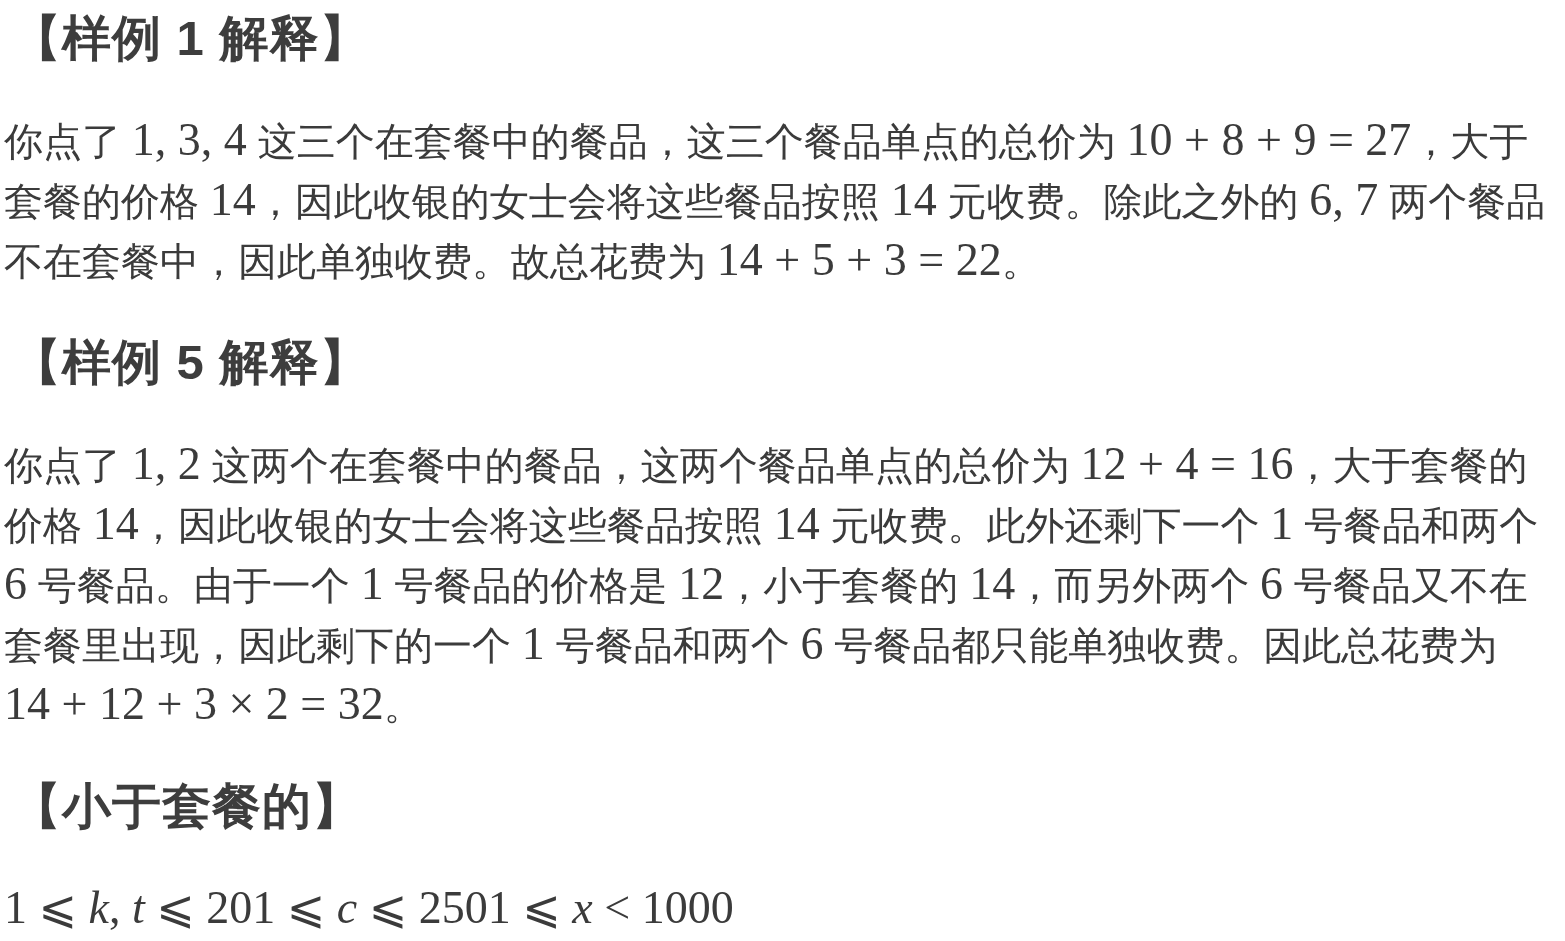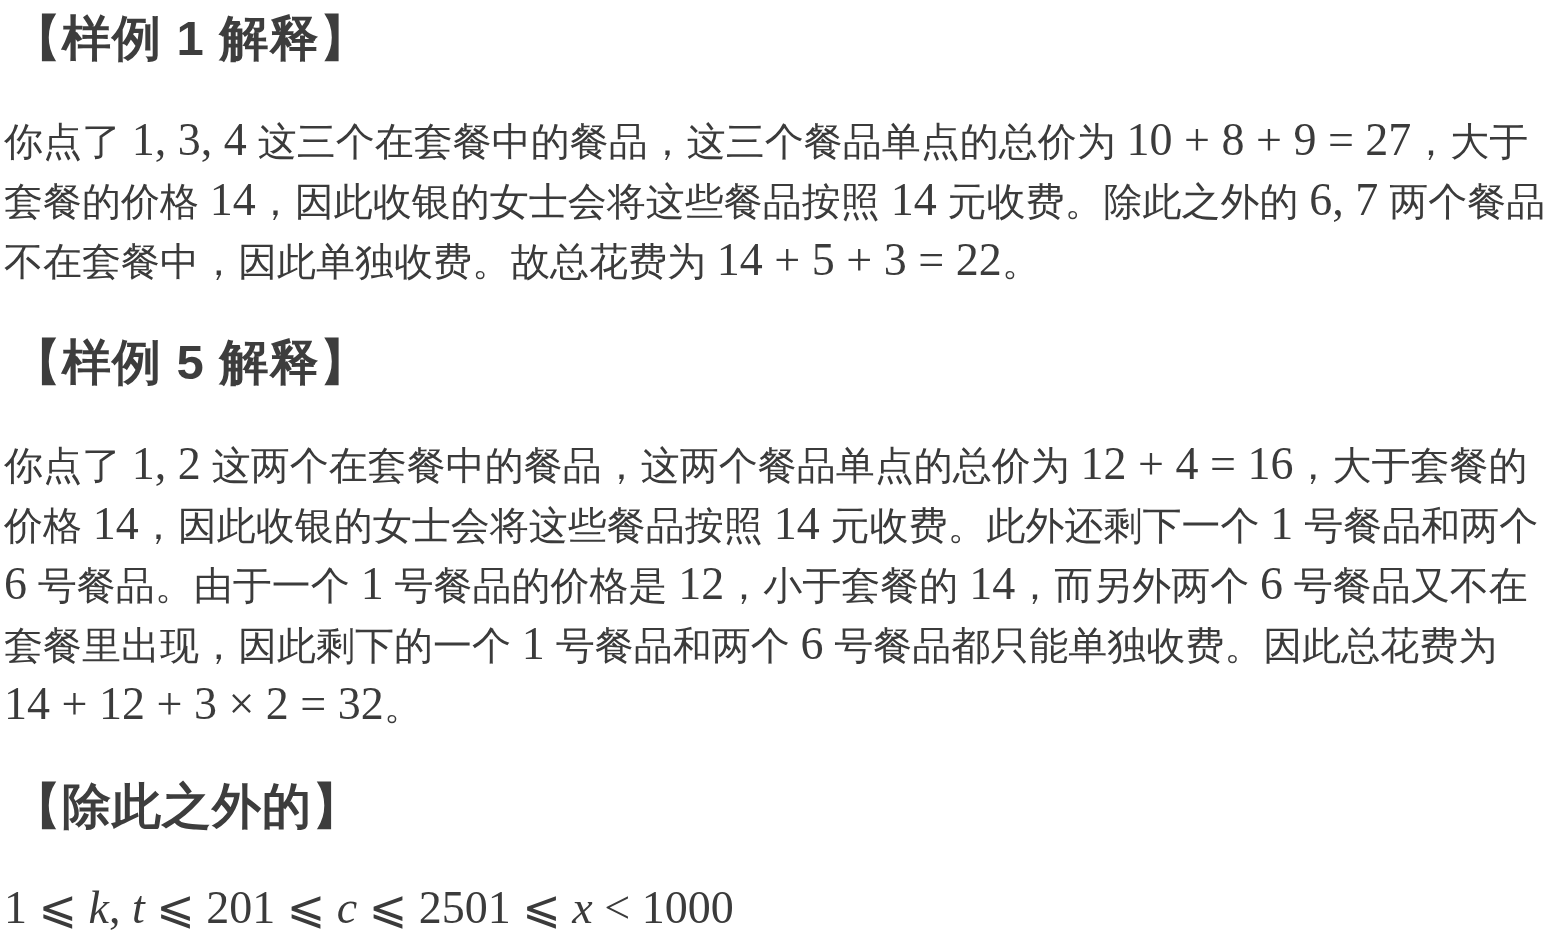--- a/index.html
+++ b/index.html
@@ -47,15 +47,15 @@
   }
 </style>
 </head>
 <body>
 
 <main class="page" style="background: rgb(255, 255, 255);">
     <h3 class="section-heading" style="color: rgb(61, 61, 61);">【样例 1 解释】</h3>
     <p class="para"><span class="cn">你点了 </span><span class="math">1, 3, 4</span><span class="cn"> 这三个在套餐中的餐品，这三个餐品单点的总价为 </span><span class="math">10 + 8 + 9 = 27</span><span class="cn">，大于套餐的价格 </span><span class="math">14</span><span class="cn">，因此收银的女士会将这些餐品按照 </span><span class="math">14</span><span class="cn"> 元收费。除此之外的 </span><span class="math">6, 7</span><span class="cn"> 两个餐品不在套餐中，因此单独收费。故总花费为 </span><span class="math">14 + 5 + 3 = 22</span><span class="cn">。</span></p>
     <h3 class="section-heading" style="color: rgb(61, 61, 61);">【样例 5 解释】</h3>
     <p class="para"><span class="cn">你点了 </span><span class="math">1, 2</span><span class="cn"> 这两个在套餐中的餐品，这两个餐品单点的总价为 </span><span class="math">12 + 4 = 16</span><span class="cn">，大于套餐的价格 </span><span class="math">14</span><span class="cn">，因此收银的女士会将这些餐品按照 </span><span class="math">14</span><span class="cn"> 元收费。此外还剩下一个 </span><span class="math">1</span><span class="cn"> 号餐品和两个 </span><span class="math">6</span><span class="cn"> 号餐品。由于一个 </span><span class="math">1</span><span class="cn"> 号餐品的价格是 </span><span class="math">12</span><span class="cn">，小于套餐的 </span><span class="math">14</span><span class="cn">，而另外两个 </span><span class="math">6</span><span class="cn"> 号餐品又不在套餐里出现，因此剩下的一个 </span><span class="math">1</span><span class="cn"> 号餐品和两个 </span><span class="math">6</span><span class="cn"> 号餐品都只能单独收费。因此总花费为 </span><span class="math">14 + 12 + 3 × 2 = 32</span><span class="cn">。</span></p>
-    <h3 class="section-heading" style="color: rgb(61, 61, 61);">【除此之外的】</h3>
+    <h3 class="section-heading" style="color: rgb(61, 61, 61);">【小于套餐的】</h3>
     <p class="para"><span class="math">1 ⩽ <i>k</i>, <i>t</i> ⩽ 20</span><span class="math">1 ⩽ <i>c</i> ⩽ 250</span><span class="math">1 ⩽ <i>x</i> &lt; 1000</span></p>
   </main>
 
 </body></html>

